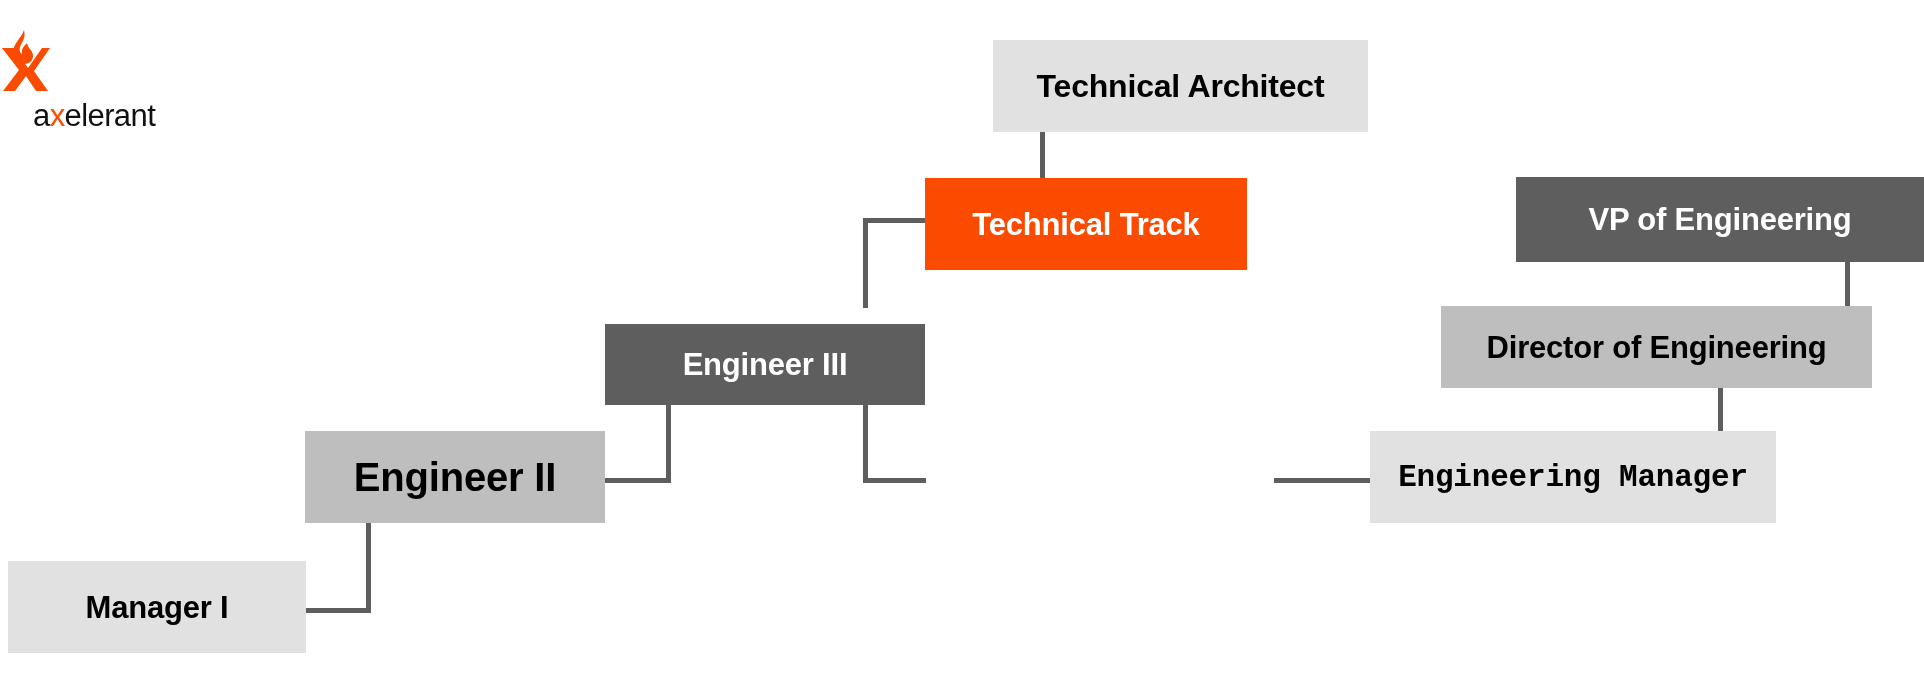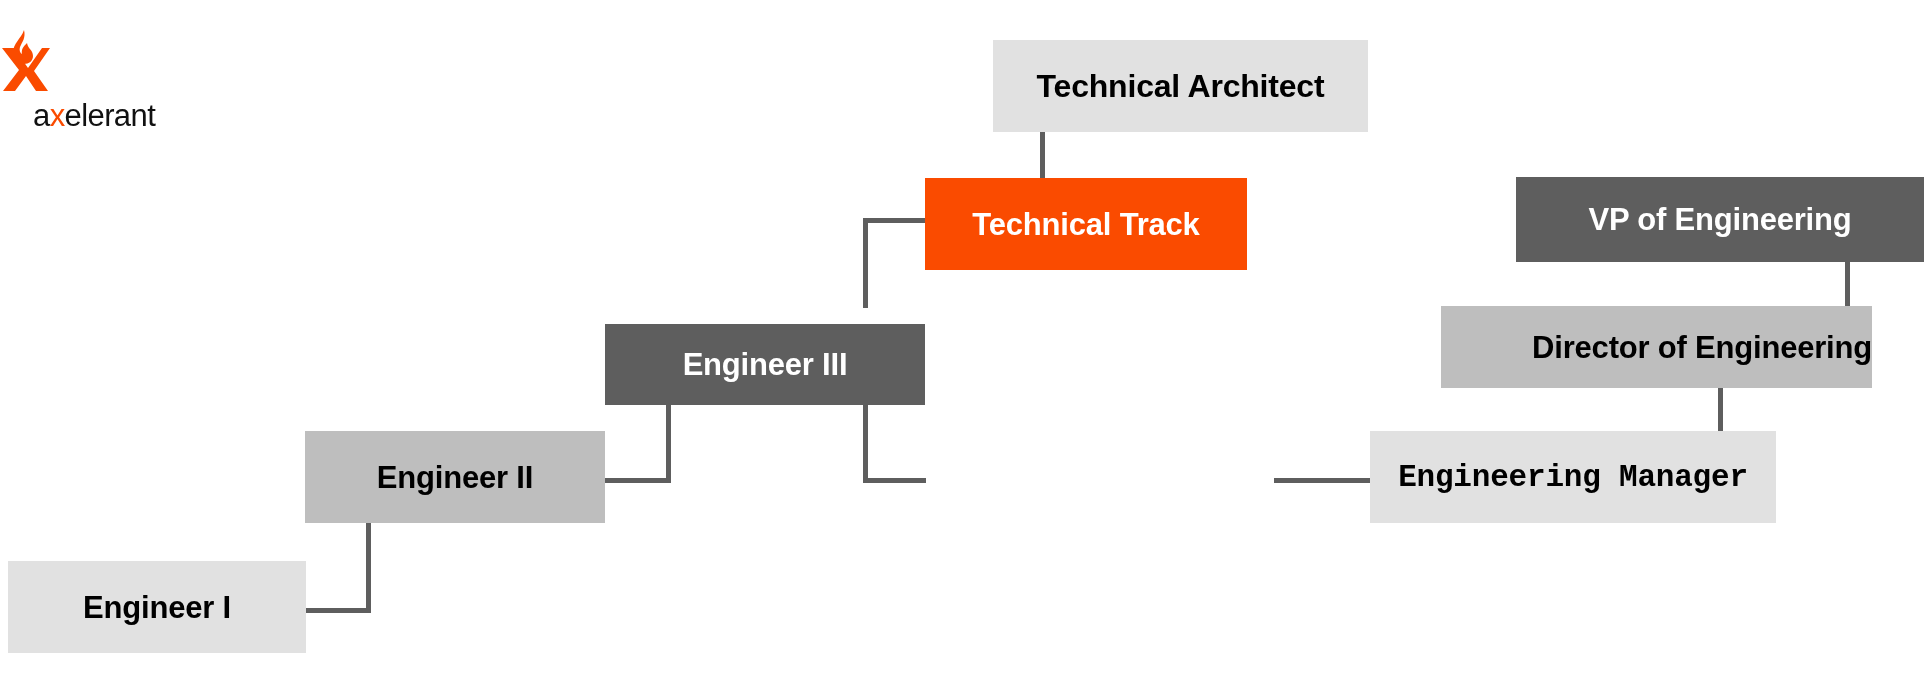--- a/index.html
+++ b/index.html
@@ -117,34 +117,34 @@
   </div>
 
   <div class="node n-orange" style="left:925px; top:178px; width:322px; height:92px; font-size:31px;">
     <span>Technical Track</span>
   </div>
 
   <div class="node n-dark" style="left:605px; top:308px; width:320px; height:81px; font-size:31px;margin-top:16px;">
     <span>Engineer III</span>
   </div>
 
-  <div class="node n-mid" style="left:305px; top:431px; width:300px; height:92px; font-size:31px;">
+  <div class="node n-mid" style="left:305px; top:431px; width:300px; height:92px; font-size:40px;">
     <span>Engineer II</span>
   </div>
 
   <div class="node n-light" style="left:8px; top:561px; width:298px; height:92px; font-size:31px;">
-    <span>Engineer I</span>
+    <span>Manager I</span>
   </div>
 
 
   <div class="node n-light" style="left:1370px; top:431px; width:406px; height:92px; font-size:31px;font-family:Liberation Mono, monospace;">
     <span>Engineering Manager</span>
   </div>
 
-  <div class="node n-mid" style="left:1441px; top:306px; width:431px; height:82px; font-size:31px;justify-content:flex-end;">
+  <div class="node n-mid" style="left:1441px; top:306px; width:431px; height:82px; font-size:31px;">
     <span>Director of Engineering</span>
   </div>
 
   <div class="node n-dark" style="left:1516px; top:177px; width:408px; height:85px; font-size:31px;">
     <span>VP of Engineering</span>
   </div>
 
 </div>
 
 </body></html>

